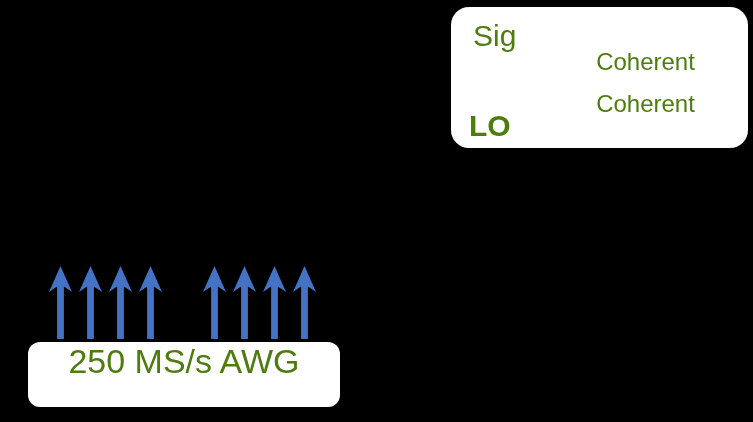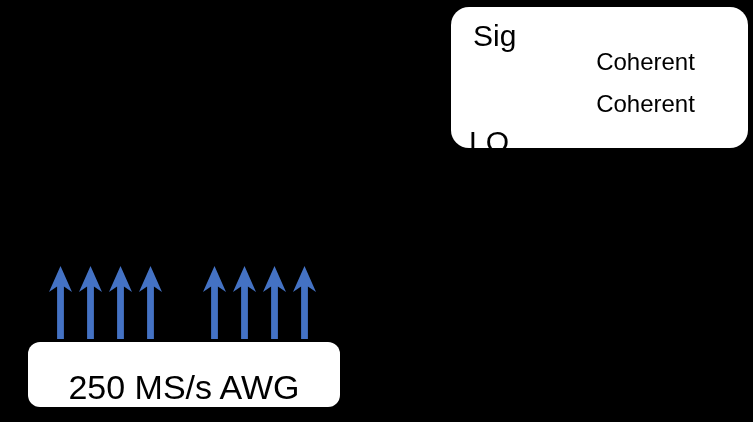--- a/index.html
+++ b/index.html
@@ -12,56 +12,56 @@
     width: 753px;
     height: 422px;
     background: #000000;
     overflow: hidden;
     font-family: "Liberation Sans", sans-serif;
     color: #000000;
   }
   .box {
     position: absolute;
     background: #ffffff;
-    color: #000000;
+    color: #4d7c0f;
     box-sizing: border-box;
   }
   .receiver-box {
     left: 451px;
     top: 7px;
     width: 297px;
     height: 141px;
     border-radius: 18px;
   }
   .port-label {
     position: absolute;
     font-size: 30px;
     line-height: 1;
     white-space: nowrap;
   }
   .port-sig { left: 22px; top: 14px; }
-  .port-lo  { left: 18px; top: 120px; }
+  .port-lo  { left: 18px; top: 104px; font-weight: bold; }
   .rx-title {
     position: absolute;
     left: 100px;
     right: 8px;
     top: 34px;
     text-align: center;
     font-size: 24px;
     line-height: 42px;
     white-space: nowrap;
   }
   .awg-box {
     left: 28px;
     top: 342px;
     width: 312px;
     height: 65px;
     border-radius: 12px;
     display: flex;
-    align-items: flex-end;
+    align-items: flex-start;
     justify-content: center;
     font-size: 34px;
     white-space: nowrap;
   }
   .arrow-group {
     position: absolute;
     top: 266px;
     display: flex;
     gap: 7px;
   }

